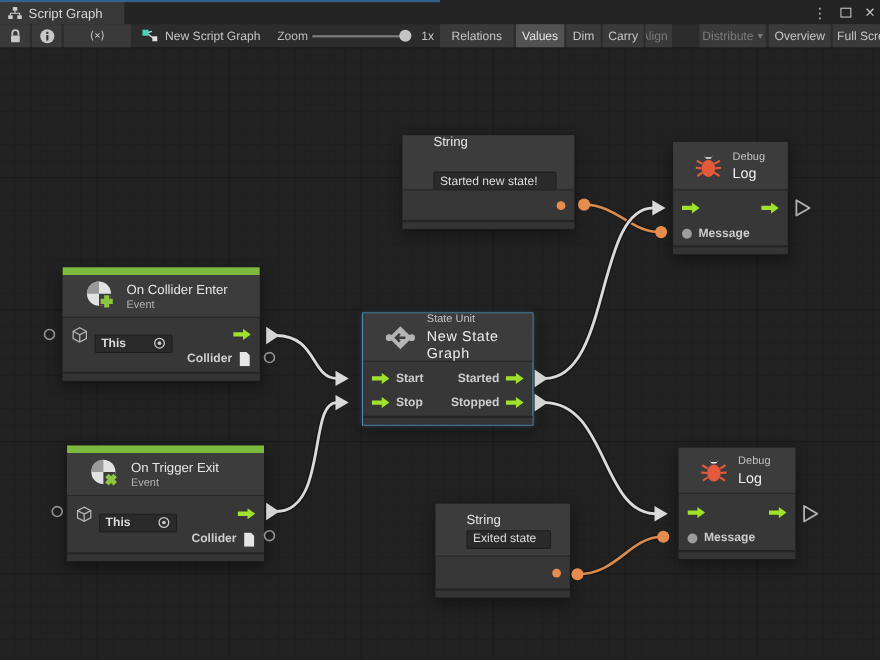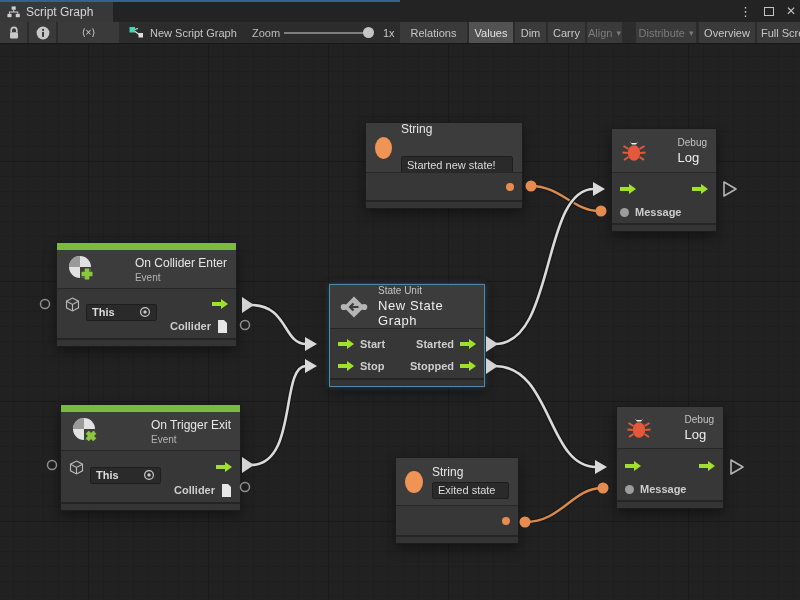--- a/index.html
+++ b/index.html
@@ -42,21 +42,21 @@
       linear-gradient(#1e1e1e 1px, transparent 1px),
       linear-gradient(90deg,#1e1e1e 1px, transparent 1px);
     background-size:120px 120px,120px 120px,15px 15px,15px 15px;
     background-position:0 117px,88px 0,3px 12px,13px 0;}
 
   
   .node{position:absolute;background:var(--nbg);color:var(--txt);
     box-shadow:0 0 0 1px #1c1c1c,0 5px 12px rgba(0,0,0,.45);}
   .node.selected{box-shadow:0 0 0 1px var(--sel),0 0 6px rgba(80,140,175,.55),0 5px 12px rgba(0,0,0,.45);}
   .accent{height:7px;background:var(--green);}
-  .nhead{background:var(--nhead);display:flex;align-items:center;gap:9px;padding:0 9px;justify-content:space-between;}
+  .nhead{background:var(--nhead);display:flex;align-items:center;gap:9px;padding:0 19px;}
   .nh-col{display:flex;flex-direction:column;justify-content:center;}
   .nh-title{font-size:12px;color:var(--txt);}
   .nh-sub{font-size:10px;color:var(--sub);margin-top:2px;}
   .nh-kind{font-size:10px;color:#c3c3c3;}
   .nh-big{font-size:13px;color:#ededed;letter-spacing:.6px;margin-top:2px;}
   .nbody{position:relative;border-top:1px solid var(--ndiv);}
   .nfoot{height:8px;background:var(--nfoot);border-top:2px solid #252525;}
   .prow{position:absolute;left:0;right:0;display:flex;align-items:center;gap:6px;padding:0 8px;height:18px;font-weight:bold;}
   .plabel{font-size:11px;color:var(--port);}
   .spacer{flex:1;}
@@ -136,21 +136,21 @@
     </div>
     <div class="tseg active" style="left:469px;width:44px">
       <span>Values</span>
     </div>
     <div class="tseg" style="left:515px;width:31px">
       <span>Dim</span>
     </div>
     <div class="tseg" style="left:548px;width:37px">
       <span>Carry</span>
     </div>
-    <div class="tseg disabled" style="left:587px;width:35px">
+    <div class="tseg disabled" style="left:587px;width:24px">
       <span>Align</span>
       <span class="caret">▾</span>
     </div>
     <div class="tseg disabled" style="left:636px;width:60px">
       <span>Distribute</span>
       <span class="caret">▾</span>
     </div>
     <div class="tseg" style="left:699px;width:56px">
       <span>Overview</span>
     </div>

